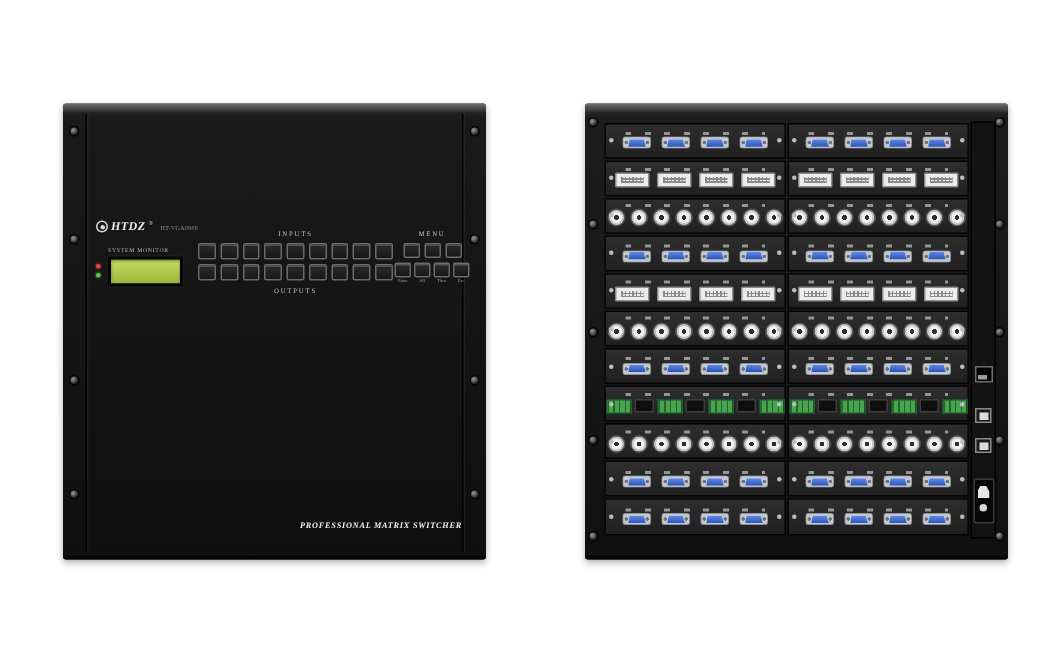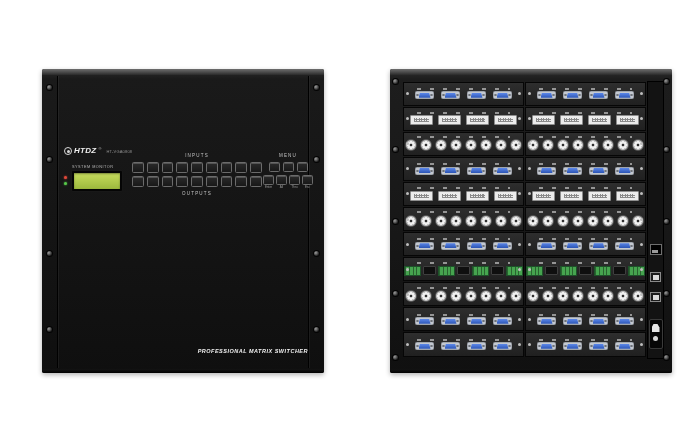--- a/index.html
+++ b/index.html
@@ -1,20 +1,20 @@
 <!DOCTYPE html>
 <html><head>
 <meta charset="utf-8">
 <style>
   html,body{margin:0;padding:0;}
   body{
     width:700px;height:438px;background:#ffffff;position:relative;overflow:hidden;
     font-family:"Liberation Sans", sans-serif;
   }
-  .stage{position:absolute;inset:0;}
+  .stage{position:absolute;inset:0;font-family:Liberation Serif, serif;}
 
   
   .chassis{
     position:absolute;top:69px;width:282px;height:304px;
     background:linear-gradient(180deg,#2c2c2c 0px,#1a1a1a 10px,#141414 55%,#0f0f0f 100%);
     border-radius:2px;
     box-shadow:0 2px 5px rgba(0,0,0,.3);
   }
   .chassis.front{left:42px;}
   .chassis.rear{left:390px;background:linear-gradient(180deg,#303030 0px,#1d1d1d 10px,#171717 55%,#101010 100%);}

